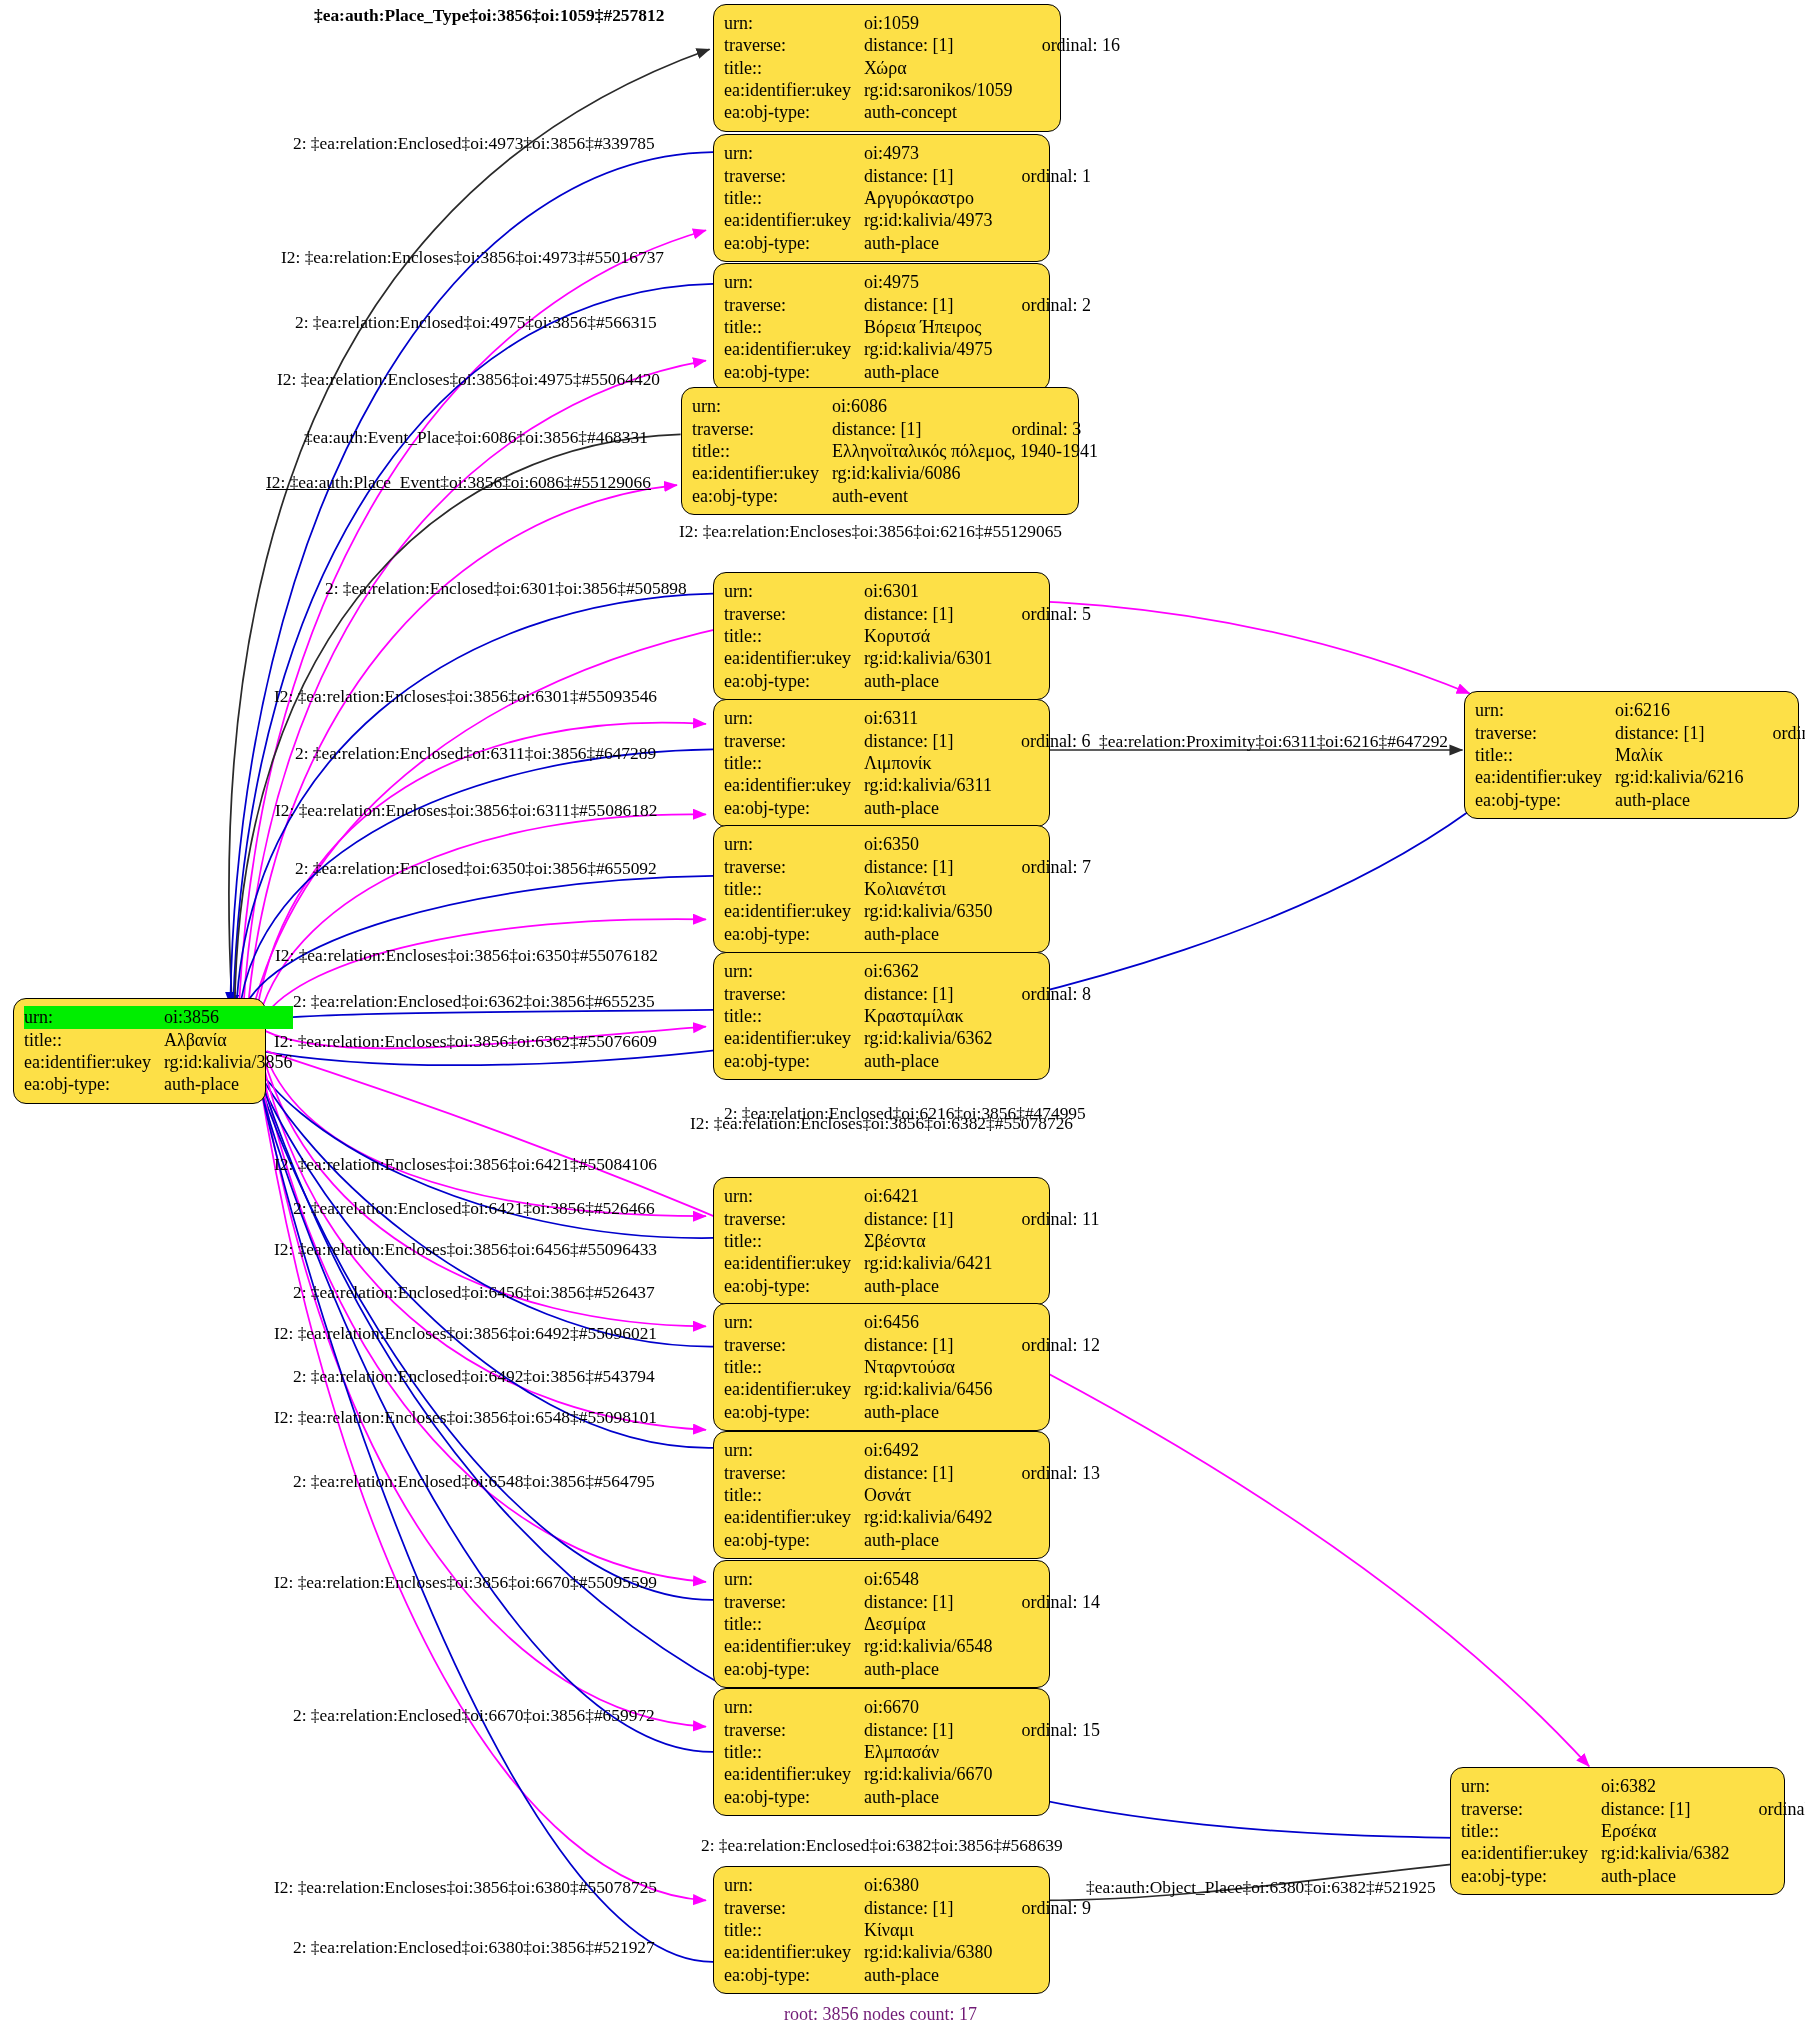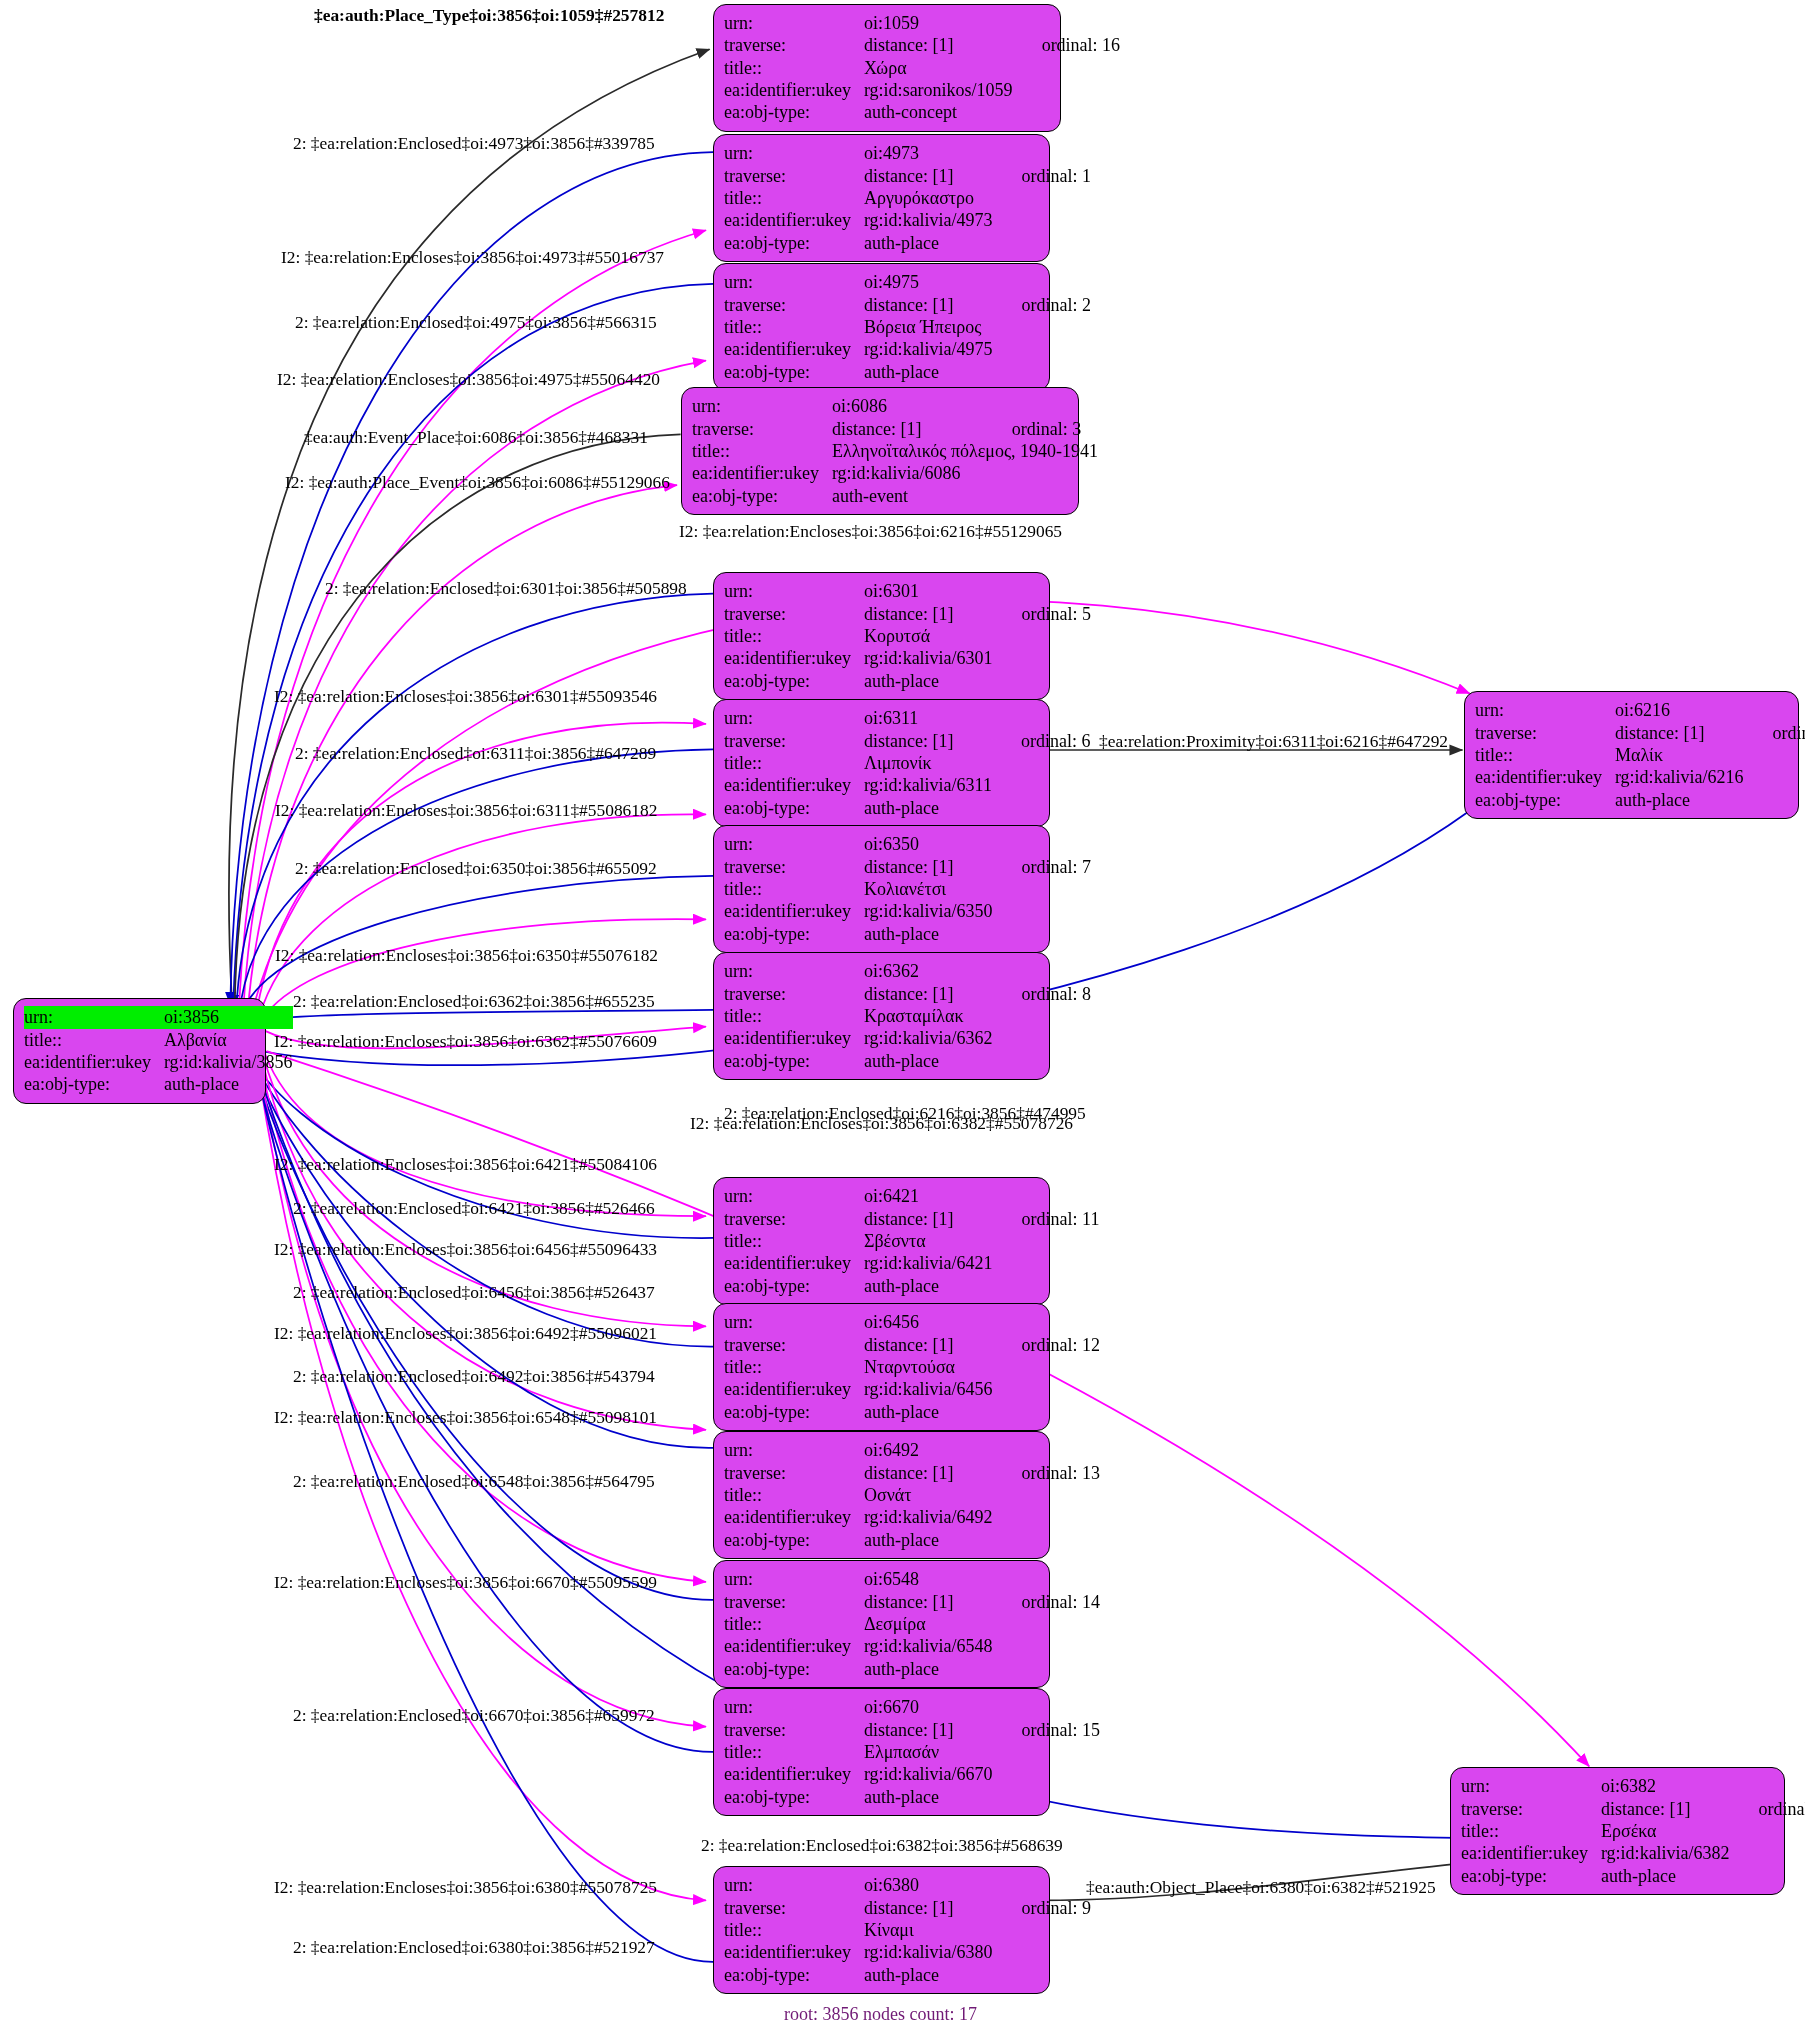--- a/index.html
+++ b/index.html
@@ -1,19 +1,19 @@
 <!DOCTYPE html>
 <html style="font-size:11.6px"><head>
 <meta charset="utf-8">
 <style>
   html,body{margin:0;padding:0;background:#ffffff;}
   body{font-family:"Liberation Serif","DejaVu Serif",serif;}
   #canvas{position:relative;width:1805px;height:2035px;background:#fff;overflow:hidden;}
   svg#edges{position:absolute;left:0;top:0;width:1805px;height:2035px;pointer-events:none;}
-  .node{position:absolute;border:1.4px solid #000;border-radius:13px;background:#d946ef;
+  .node{position:absolute;border:1.4px solid #000;border-radius:13px;background:#fde047;
         box-sizing:border-box;padding:7.2px 10px;}
   .node table{border-collapse:collapse;width:100%;}
   .node td{font-size:18px;line-height:22.4px;white-space:nowrap;padding:0 0;vertical-align:top;}
   .node td.k{padding-right:13px;}
   .node td.v{}
   .node td.v2{padding-left:29px;}
   .root .k.hl, .root .v.hl{background:#00ee00;}
   .elabel{position:absolute;font-size:17.4px;white-space:nowrap;color:#000;line-height:17.4px;}
   .footer{position:absolute;font-size:18px;color:#701a75;white-space:nowrap;}
 </style>
@@ -637,21 +637,21 @@
     </tbody>
       </table>
   </div>
 
   <div class="elabel" style="left:314px;top:7.2px;font-weight:bold;">‡ea:auth:Place_Type‡oi:3856‡oi:1059‡#257812</div>
   <div class="elabel" style="left:293px;top:135px;">2: ‡ea:relation:Enclosed‡oi:4973‡oi:3856‡#339785</div>
   <div class="elabel" style="left:281px;top:249px;">I2: ‡ea:relation:Encloses‡oi:3856‡oi:4973‡#55016737</div>
   <div class="elabel" style="left:295px;top:314px;">2: ‡ea:relation:Enclosed‡oi:4975‡oi:3856‡#566315</div>
   <div class="elabel" style="left:277px;top:371px;">I2: ‡ea:relation:Encloses‡oi:3856‡oi:4975‡#55064420</div>
   <div class="elabel" style="left:304px;top:429px;">‡ea:auth:Event_Place‡oi:6086‡oi:3856‡#468331</div>
-  <div class="elabel" style="left:285px;top:474px;">I2: ‡ea:auth:Place_Event‡oi:3856‡oi:6086‡#55129066</div>
+  <div class="elabel" style="left:266px;top:474px;text-decoration:underline;">I2: ‡ea:auth:Place_Event‡oi:3856‡oi:6086‡#55129066</div>
   <div class="elabel" style="left:679px;top:523px;">I2: ‡ea:relation:Encloses‡oi:3856‡oi:6216‡#55129065</div>
   <div class="elabel" style="left:293px;top:580px;padding-left:32px;">2: ‡ea:relation:Enclosed‡oi:6301‡oi:3856‡#505898</div>
   <div class="elabel" style="left:274px;top:688px;">I2: ‡ea:relation:Encloses‡oi:3856‡oi:6301‡#55093546</div>
   <div class="elabel" style="left:295px;top:745px;">2: ‡ea:relation:Enclosed‡oi:6311‡oi:3856‡#647289</div>
   <div class="elabel" style="left:275px;top:802px;">I2: ‡ea:relation:Encloses‡oi:3856‡oi:6311‡#55086182</div>
   <div class="elabel" style="left:295px;top:860px;">2: ‡ea:relation:Enclosed‡oi:6350‡oi:3856‡#655092</div>
   <div class="elabel" style="left:275px;top:911px;margin-top:36px;">I2: ‡ea:relation:Encloses‡oi:3856‡oi:6350‡#55076182</div>
   <div class="elabel" style="left:293px;top:993px;">2: ‡ea:relation:Enclosed‡oi:6362‡oi:3856‡#655235</div>
   <div class="elabel" style="left:274px;top:1033px;">I2: ‡ea:relation:Encloses‡oi:3856‡oi:6362‡#55076609</div>
   <div class="elabel" style="left:1099px;top:733px;">‡ea:relation:Proximity‡oi:6311‡oi:6216‡#647292</div>

